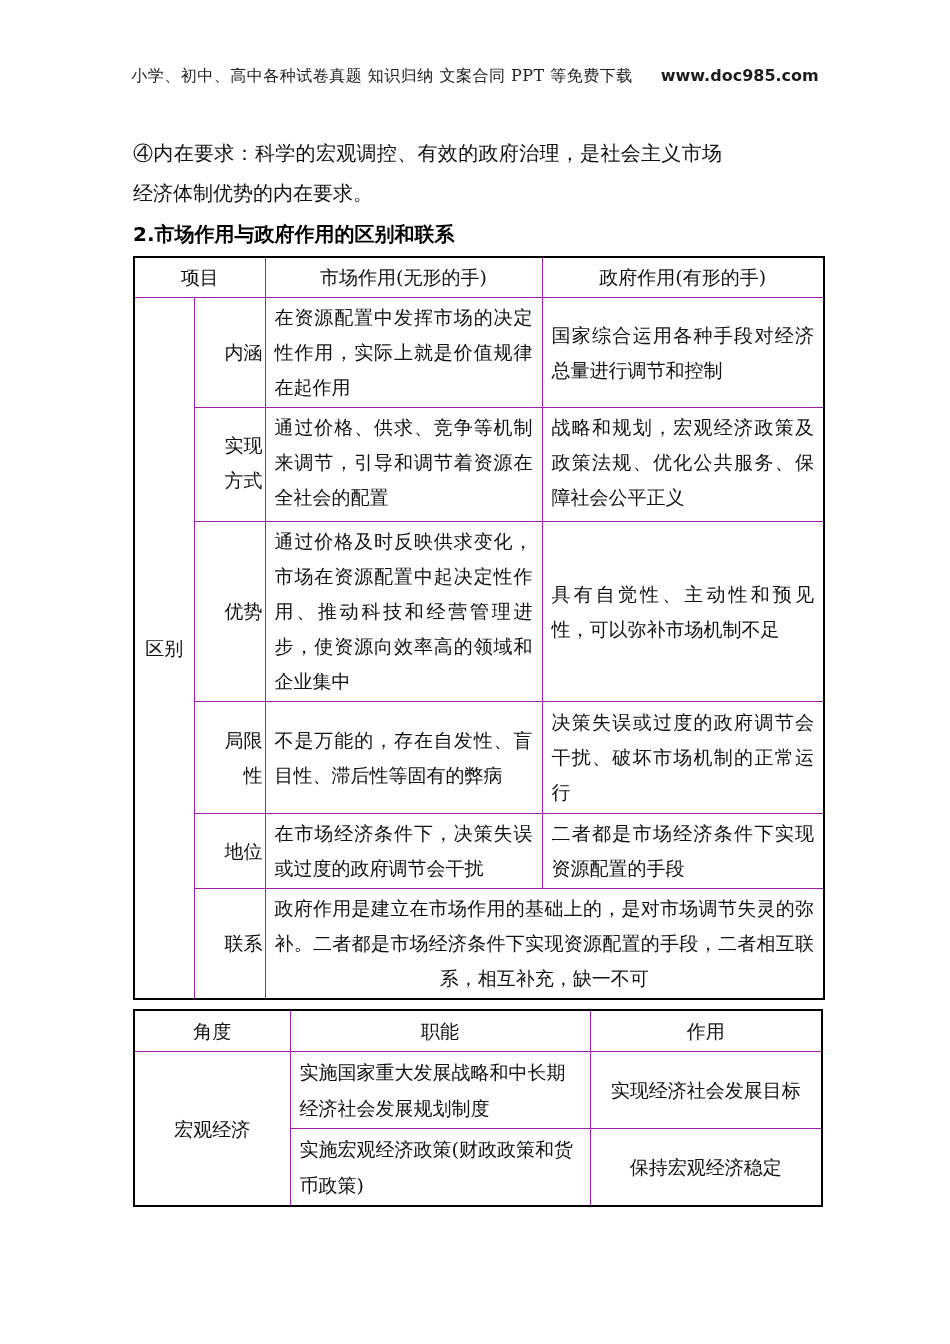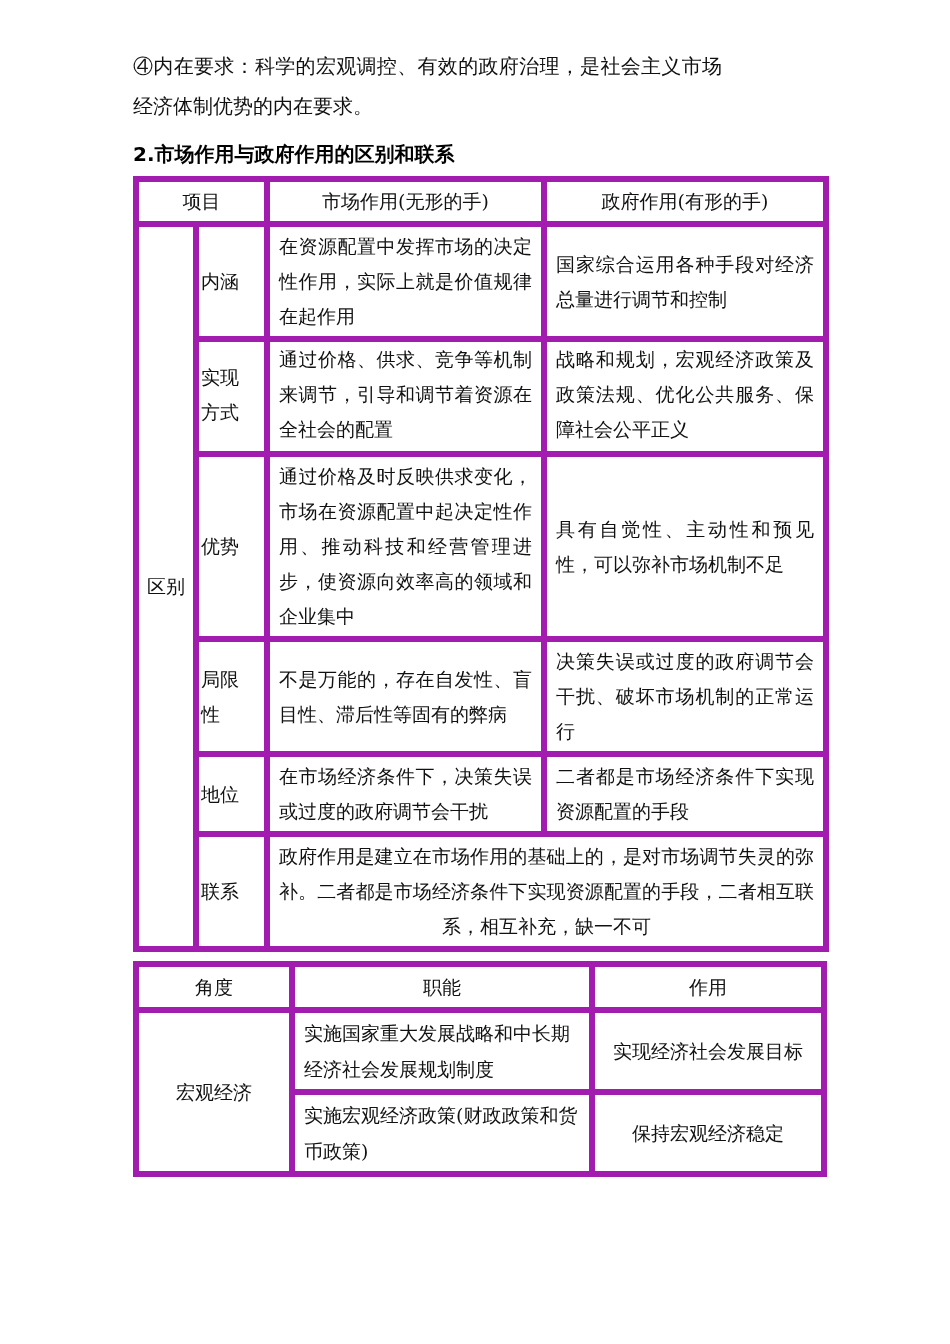--- a/index.html
+++ b/index.html
@@ -36,44 +36,44 @@
     line-height: 40px;
     text-align: justify;
     color: #111111;
   }
   .hd {
     font-family: "DejaVu Sans", "Liberation Sans", sans-serif;
     font-weight: 700;
     font-size: 20px;
     line-height: 26px;
     color: #000000;
-    margin-top: 15px;
+    margin-top: 8px;
   }
   table.t {
     border-collapse: collapse;
     border: 2px solid #000000;
     margin-top: 9px;
     table-layout: fixed;
     width: 690px;
   }
   table.t td {
-    border: 6px solid #a21caf;
+    border: 1px solid #a21caf;
     font-size: 19px;
     line-height: 35px;
     vertical-align: middle;
     padding: 2px 9px;
     color: #111111;
     word-break: break-all;
   }
   table.t td.c {
     text-align: center;
     padding: 2px 2px;
   }
   table.t td.lbl {
-    text-align: left;
+    text-align: right;
     white-space: pre-line;
     padding: 2px 2px;
   }
   table.t td.just { text-align: justify; }
   table.t td.conn { text-align: justify; text-align-last: center; }
   table.t2 td { line-height: 36px; }
   
   .t1 tr.rh  { height: 36px; }
   .t1 tr.r1  { height: 110px; }
   .t1 tr.r2  { height: 114px; font-family: Liberation Mono, monospace; }
@@ -85,20 +85,23 @@
   .t2 tr.rh  { height: 32px; }
   .t2 tr.r1  { height: 75px; }
   .t2 tr.r2  { height: 74px; }
   .hd3 { margin-top: 9px; }
 </style>
 </head>
 <body>
 
 <div class="page">
 
+  <div class="watermark">
+    <span>小学、初中、高中各种试卷真题 知识归纳 文案合同 PPT 等免费下载</span><span class="site">www.doc985.com</span>
+  </div>
 
   <div class="content">
 
     <p class="para">④内在要求：科学的宏观调控、有效的政府治理，是社会主义市场经济体制优势的内在要求。</p>
 
     <h2 class="hd">2.市场作用与政府作用的区别和联系</h2>
 
     <table class="t t1">
       <colgroup>
         <col style="width:60px">

